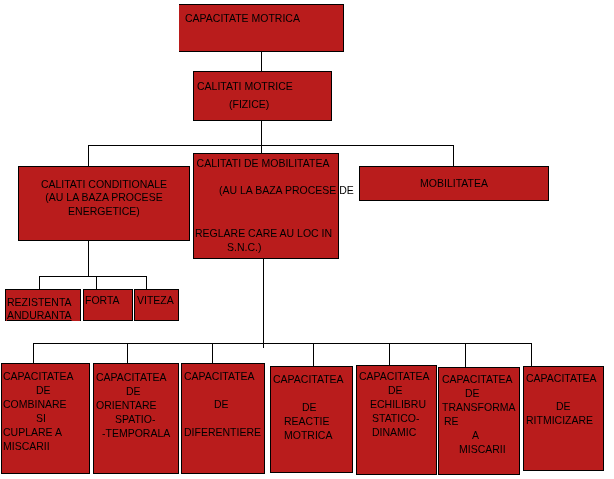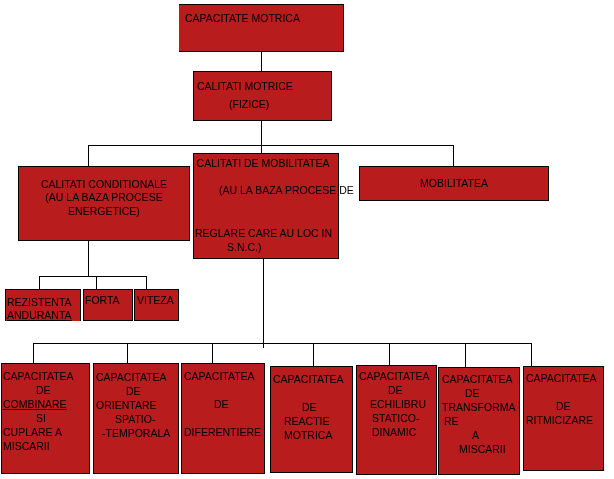--- a/index.html
+++ b/index.html
@@ -71,21 +71,21 @@
 <div class="box" style="left:83px;top:289px;width:50px;height:32px;">
   <span class="t" style="left:1px;top:4px;">FORTA</span>
 </div>
 <div class="box" style="left:134px;top:289px;width:45px;height:32px;">
   <span class="t" style="left:2px;top:4px;">VITEZA</span>
 </div>
 
 <div class="box" style="left:1px;top:363px;width:89px;height:111px;">
   <span class="t" style="left:1px;top:6px;">CAPACITATEA</span>
   <span class="t" style="left:34px;top:20px;">DE</span>
-  <span class="t" style="left:1px;top:34px;text-decoration:underline;">COMBINARE</span>
+  <span class="t" style="left:1px;top:34px;">COMBINARE</span>
   <span class="t" style="left:34px;top:48px;">SI</span>
   <span class="t" style="left:1px;top:62px;">CUPLARE A</span>
   <span class="t" style="left:1px;top:76px;">MISCARII</span>
 </div>
 
 <div class="box" style="left:93px;top:363px;width:86px;height:111px;">
   <span class="t" style="left:2px;top:7px;">CAPACITATEA</span>
   <span class="t" style="left:32px;top:21px;">DE</span>
   <span class="t" style="left:2px;top:35px;">ORIENTARE</span>
   <span class="t" style="left:21px;top:49px;">SPATIO-</span>

